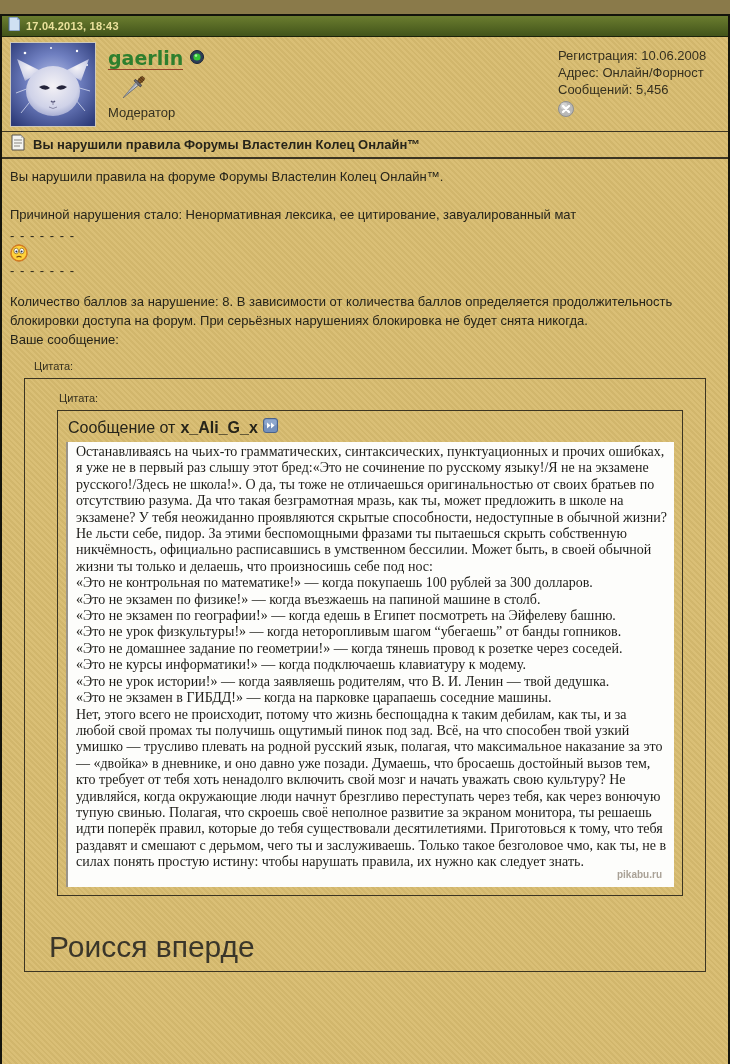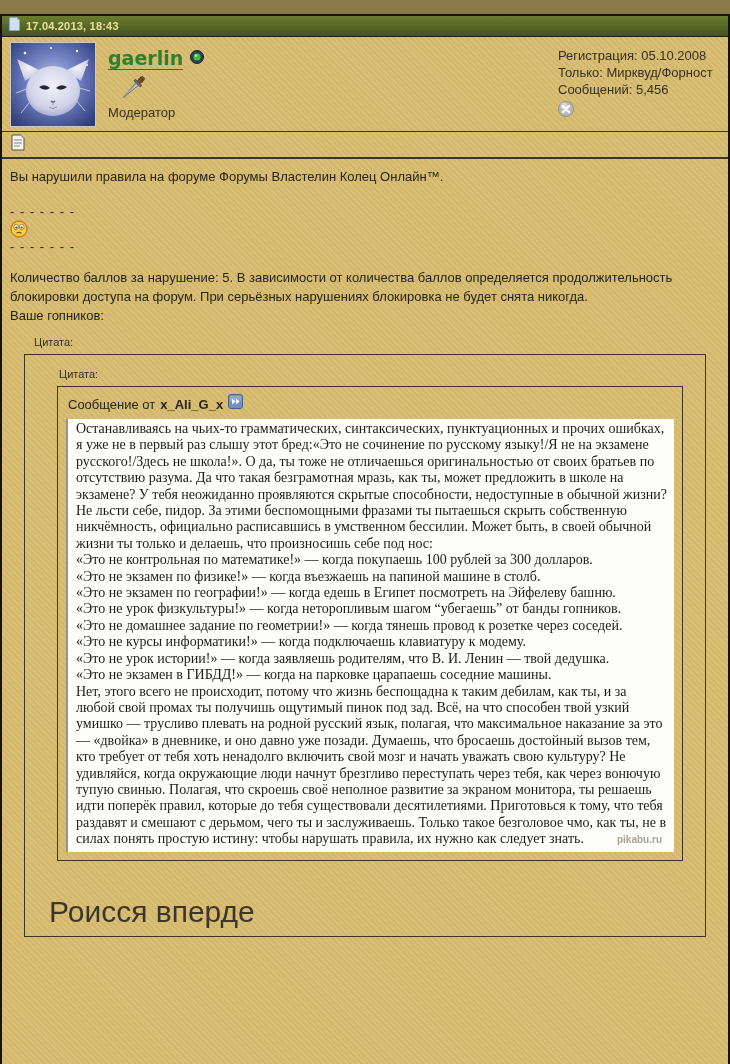--- a/index.html
+++ b/index.html
@@ -64,27 +64,27 @@
     margin:0 14px 0 14px;
     border:1px solid #3c3522;
     padding:8px 12px 6px 12px;
   }
   .quote-label-inner { font-size:11px; color:#35301f; margin:2px 0 2px 22px; }
   .quote-box-inner {
     margin:0 10px 0 20px;
     border:1px solid #3c3522;
     padding:4px 8px 8px 8px;
   }
-  .quote-header { font-size:13px; padding:3px 0 5px 2px; display:flex; align-items:flex-end; gap:5px; }
+  .quote-header { font-size:16px; padding:3px 0 5px 2px; display:flex; align-items:flex-end; gap:5px; }
   .quote-header .from-user { font-weight:bold; }
   .quote-white {
     position:relative;
     background:#fdfdfb;
     border-left:2px solid #9a9488;
-    padding:2px 6px 4px 8px;
+    padding:2px 6px 16px 8px;
     font-family:"Liberation Serif", serif;
     font-size:14px; line-height:16.4px;
     color:#1d1c18;
     white-space:pre-wrap;
   }
   .watermark {
     position:absolute; right:12px; bottom:3px;
     font-family:"Liberation Sans", sans-serif;
     font-size:10px; font-weight:bold;
     color:rgba(125,112,95,0.65);
@@ -167,22 +167,22 @@
             <rect x="14.2" y="4.6" width="5.6" height="1.2" fill="#5a3a16"></rect>
             <rect x="12.5" y="8" width="9" height="2.2" rx="1" fill="#6e6e76" stroke="#3a3a42" stroke-width="0.8"></rect>
             <path d="M15.2 10.5 h3.6 L17 30 Z" fill="#c8ccd4" stroke="#5a5e66" stroke-width="0.8"></path>
             <path d="M17 10.5 L17 30 L15.2 10.5 Z" fill="#9aa0aa"></path>
           </g>
         </svg>
       </div>
       <div class="role">Модератор</div>
     </div>
     <div class="userinfo">
-      <div class="line">Регистрация: 05.10.2008</div>
-      <div class="line">Только: Мирквуд/Форност</div>
+      <div class="line">Регистрация: 10.06.2008</div>
+      <div class="line">Адрес: Онлайн/Форност</div>
       <div class="line">Сообщений: 5,456</div>
       <span class="report-x">
         <svg width="16" height="16" viewBox="0 0 16 16">
           <circle cx="8" cy="8" r="7.5" fill="#b9b9b9"></circle>
           <circle cx="8" cy="8" r="7.5" fill="none" stroke="#8f8f8f" stroke-width="1"></circle>
           <circle cx="6" cy="5" r="3.4" fill="#d8d8d8" opacity="0.8"></circle>
           <path d="M5 5 L11 11 M11 5 L5 11" stroke="#ffffff" stroke-width="2.4" stroke-linecap="round"></path>
         </svg>
       </span>
     </div>
@@ -193,46 +193,48 @@
   <div class="titlerow">
     <span class="icon">
       <svg width="15" height="17" viewBox="0 0 15 17">
         <path d="M2 1 h9 l3 3 v12 h-12 z" fill="#f4f4f0" stroke="#55504a" stroke-width="1"></path>
         <path d="M11 1 l3 3 h-3 z" fill="#c8c4ba"></path>
         <line x1="4" y1="6" x2="12" y2="6" stroke="#8a867e" stroke-width="1"></line>
         <line x1="4" y1="9" x2="12" y2="9" stroke="#8a867e" stroke-width="1"></line>
         <line x1="4" y1="12" x2="10" y2="12" stroke="#8a867e" stroke-width="1"></line>
       </svg>
     </span>
+    <span class="title">Вы нарушили правила Форумы Властелин Колец Онлайн™</span>
   </div>
 
   <div class="hr2"></div>
 
   <div class="bodyarea">
     <p class="para">Вы нарушили правила на форуме Форумы Властелин Колец Онлайн™.</p>
+    <p class="para-tight">Причиной нарушения стало: Ненормативная лексика, ее цитирование, завуалированный мат</p>
 
     <div class="dashline">- - - - - - -</div>
     <div class="smileyrow">
       <span class="icon">
         <svg width="18" height="18" viewBox="0 0 18 18">
           <circle cx="9" cy="9" r="8" fill="#ffd23a" stroke="#c86a1c" stroke-width="1.3"></circle>
           <circle cx="9" cy="9" r="8" fill="none" stroke="#e8a030" stroke-width="0.6" opacity="0.6"></circle>
           <ellipse cx="6.2" cy="7" rx="2.3" ry="2.8" fill="#fff" stroke="#7a5a10" stroke-width="0.7"></ellipse>
           <ellipse cx="11.8" cy="7" rx="2.3" ry="2.8" fill="#fff" stroke="#7a5a10" stroke-width="0.7"></ellipse>
           <circle cx="6.4" cy="7.6" r="1" fill="#203050"></circle>
           <circle cx="11.6" cy="7.6" r="1" fill="#203050"></circle>
           <path d="M6.5 13.2 q2.5 -1.6 5 0" stroke="#7a4a10" stroke-width="1.1" fill="none"></path>
         </svg>
       </span>
     </div>
     <div class="dashline">- - - - - - -</div>
 
     <div class="blockgap"></div>
-    <div>Количество баллов за нарушение: 5. В зависимости от количества баллов определяется продолжительность блокировки доступа на форум. При серьёзных нарушениях блокировка не будет снята никогда.</div>
-    <div class="msglabel">Ваше гопников:</div>
+    <div>Количество баллов за нарушение: 8. В зависимости от количества баллов определяется продолжительность блокировки доступа на форум. При серьёзных нарушениях блокировка не будет снята никогда.</div>
+    <div class="msglabel">Ваше сообщение:</div>
 
     
     <div>
       <div class="quote-label">Цитата:</div>
       <div class="quote-box-outer">
         <div class="quote-label-inner">Цитата:</div>
         <div class="quote-box-inner">
           <div class="quote-header">
             <span>Сообщение от</span>
             <span class="from-user">x_Ali_G_x</span>

